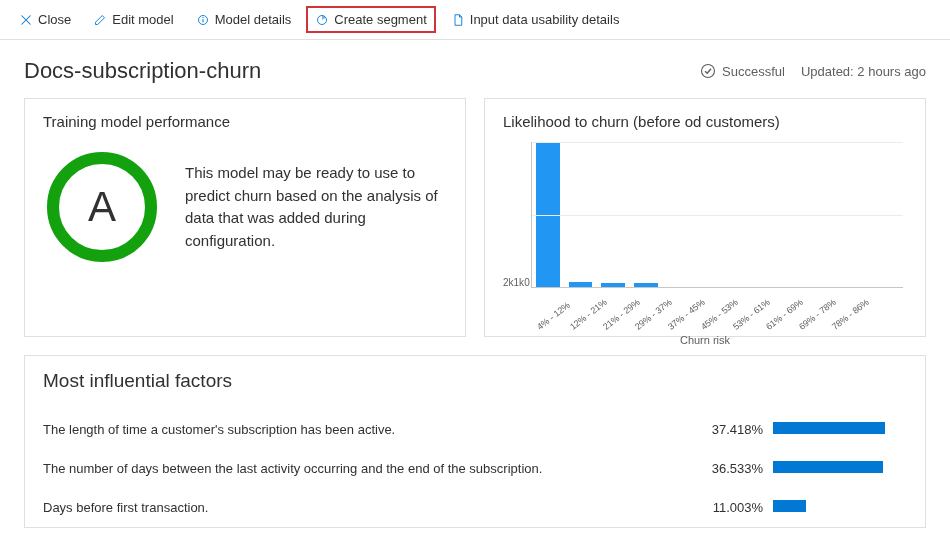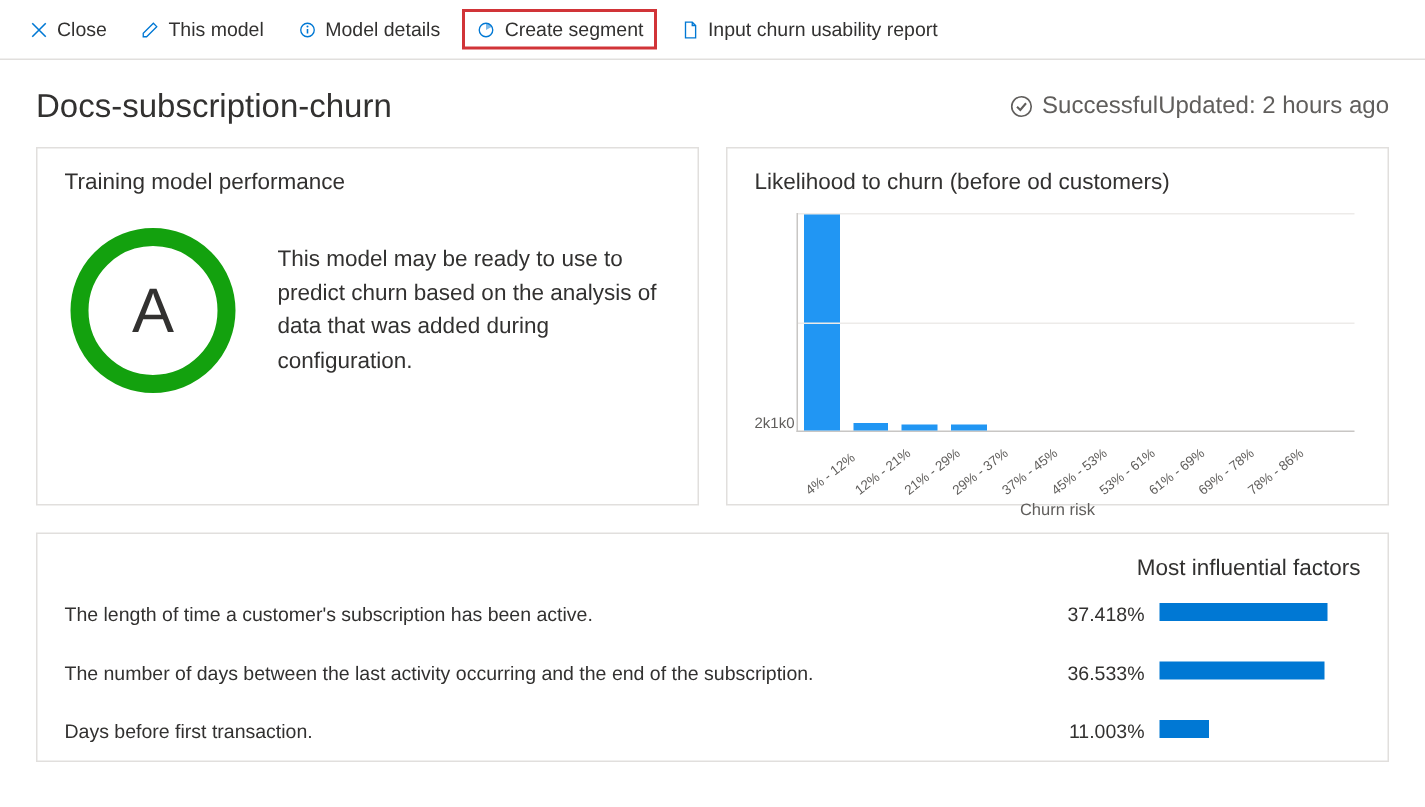--- a/index.html
+++ b/index.html
@@ -30,21 +30,21 @@
     border: 2px solid #d13438;
   }
   .toolbar-icon { width:14px; height:14px; display:flex; align-items:center; justify-content:center; color:#0078d4;}
   .header {
     display: flex;
     justify-content: space-between;
     align-items: center;
     padding: 18px 24px 14px 24px;
   }
   .page-title { font-size: 22px; font-weight: 400; }
-  .header-right { display:flex; align-items:center; color:#605e5c; font-size:16px;justify-content:space-between;}
+  .header-right { display:flex; align-items:center; gap:16px; color:#605e5c; font-size:13px;justify-content:space-between;}
   .status { display:flex; align-items:center; gap:6px; }
   .cards-row {
     display:flex;
     gap:18px;
     padding: 0 24px;
   }
   .card {
     border:1px solid #e1dfdd;
     padding: 14px 18px;
     flex:1;
@@ -61,21 +61,21 @@
   .perf-text { font-size:15px; line-height:1.5; color:#323130; max-width:260px;}
   .chart-area { position:relative; height:180px; padding-left:26px; }
   .y-axis { position:absolute; left:0; top:0; bottom:34px; width:24px; display:flex; flex-direction:row; justify-content:space-between; align-items:flex-end; font-size:10px; color:#605e5c;}
   .plot { position:absolute; left:28px; right:4px; top:0; bottom:34px; border-left:1px solid #c8c6c4; border-bottom:1px solid #c8c6c4; display:flex; align-items:flex-end; gap:2.5%; padding: 0 1%;}
   .bar { width:6.5%; background:#2196f3; }
   .x-axis { position:absolute; left:28px; right:4px; bottom:-6px; display:flex; gap:2.5%; padding:0 1%;}
   .x-tick { width:6.5%; font-size:9px; color:#605e5c; transform:rotate(-38deg); transform-origin:top left; white-space:nowrap; position:relative; top:6px;}
   .x-label { position:absolute; left:0; right:0; bottom:-24px; text-align:center; font-size:11px; color:#605e5c;}
   .grid-line { position:absolute; left:0; right:0; border-top:1px solid #edebe9;}
   .factors-card { margin:18px 24px 0; border:1px solid #e1dfdd; padding:14px 18px 0;}
-  .factors-title { font-size:15px; margin-bottom:3px;text-align:right;}
+  .factors-title { font-size:19px; margin-bottom:18px;}
   .factors-head { display:flex; justify-content:space-between; font-size:12px; color:#605e5c; border-bottom:1px solid #e1dfdd; padding-bottom:6px;}
   .factor-row { display:flex; justify-content:space-between; align-items:center; padding:12px 0; font-size:13px;}
   .factor-right { display:flex; align-items:flex-start; gap:10px; width:200px; justify-content:flex-start;}
   .impact-val { width:56px; text-align:right;}
   .impact-bar-wrap { width:120px; }
   .impact-bar { height:12px; background:#0078d4;}
 </style>
 </head>
 <body>
 
@@ -87,21 +87,21 @@
         </svg>
     </span>
     <span>Close</span>
   </div>
   <div class="toolbar-item">
     <span class="toolbar-icon">
       <svg viewBox="0 0 16 16" width="12" height="12">
           <path stroke="#0078d4" stroke-width="1.2" fill="none" d="M11 2 L14 5 L5 14 L2 14 L2 11 Z"></path>
         </svg>
     </span>
-    <span>This model</span>
+    <span>Edit model</span>
   </div>
   <div class="toolbar-item">
     <span class="toolbar-icon">
       <svg viewBox="0 0 16 16" width="12" height="12">
           <circle cx="8" cy="8" r="6" stroke="#0078d4" stroke-width="1.2" fill="none"></circle>
           <line x1="8" y1="7" x2="8" y2="11" stroke="#0078d4" stroke-width="1.4"></line>
           <circle cx="8" cy="4.8" r="0.9" fill="#0078d4"></circle>
         </svg>
     </span>
     <span>Model details</span>
@@ -114,21 +114,21 @@
         </svg>
     </span>
     <span>Create segment</span>
   </div>
   <div class="toolbar-item">
     <span class="toolbar-icon">
       <svg viewBox="0 0 16 16" width="12" height="12">
           <path stroke="#0078d4" stroke-width="1.2" fill="none" d="M4 1 L10 1 L13 4 L13 15 L4 15 Z M10 1 L10 4 L13 4"></path>
         </svg>
     </span>
-    <span>Input churn usability report</span>
+    <span>Input data usability details</span>
   </div>
 </div>
 
 <div class="header">
   <div class="page-title">Docs-subscription-churn</div>
   <div class="header-right">
     <div class="status">
       <svg width="16" height="16" viewBox="0 0 16 16">
           <circle cx="8" cy="8" r="6.5" stroke="#605e5c" stroke-width="1.1" fill="none"></circle>
           <path d="M5 8.2 L7.2 10.3 L11 5.8" stroke="#605e5c" stroke-width="1.4" fill="none"></path>

